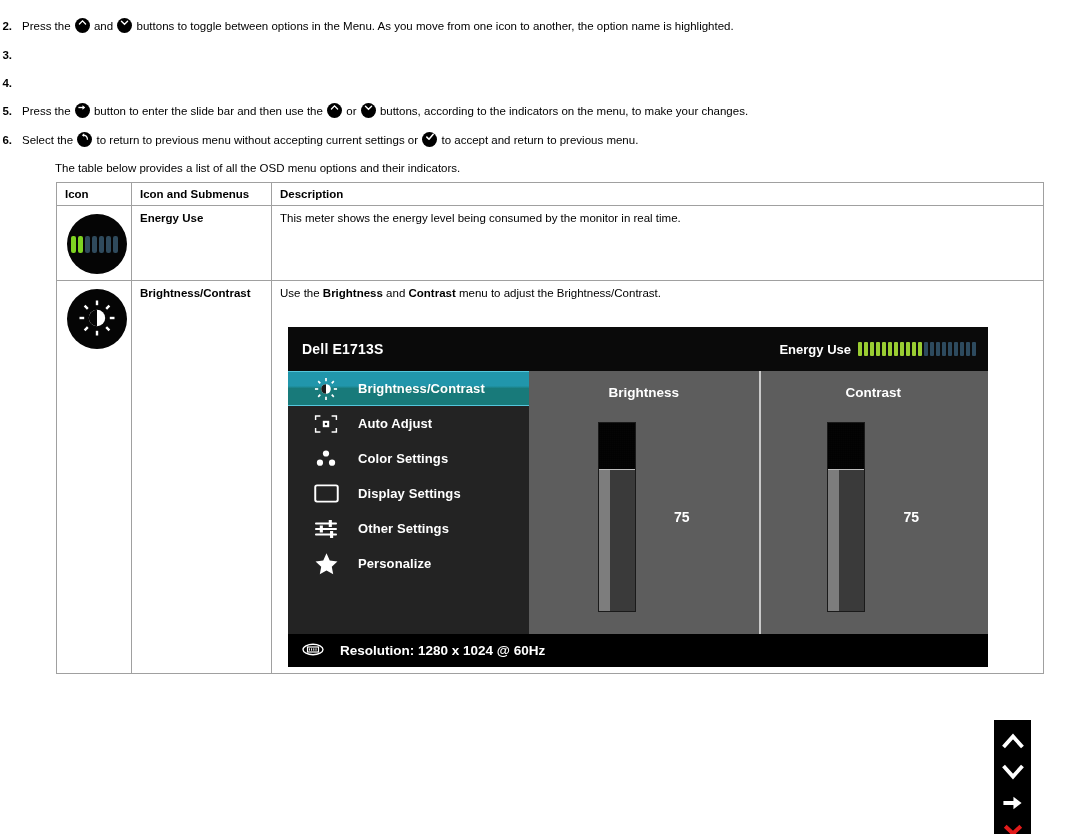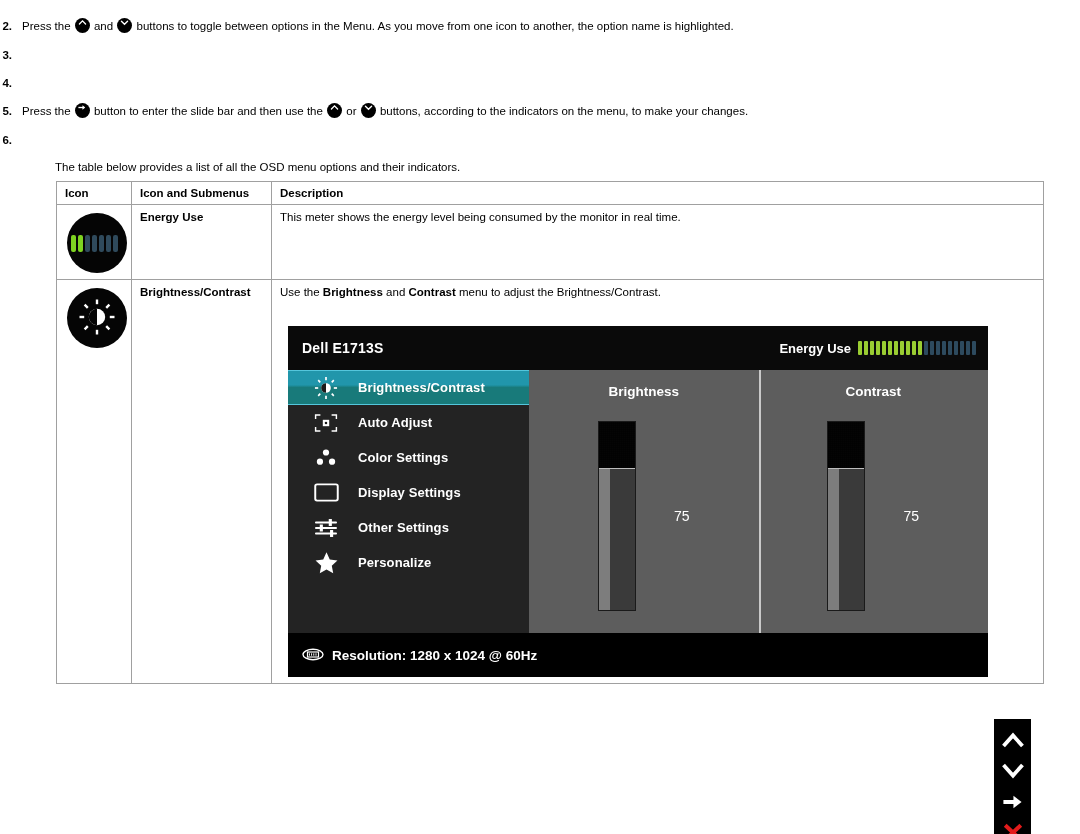--- a/index.html
+++ b/index.html
@@ -244,31 +244,31 @@
     background-blend-mode: multiply;
     border-bottom: 1px solid #bdbdbd;
   }
   .slider-fill {
     flex: 1;
     background: linear-gradient(to right, #7d7d7d 0%, #7d7d7d 30%, #3a3a3a 31%, #3a3a3a 100%);
   }
   .slider-value {
     color: #ffffff;
     font-size: 14px;
-    font-weight: normal;
+    font-weight: bold;
     margin-left: 38px;
   }
 
   .osd-status {
-    height: 44px;
+    height: 33px;
     background: #000;
     display: flex;
     align-items: center;
     padding-left: 14px;
-    gap: 8px;
+    gap: 16px;
   }
   .osd-status-text {
     color: #ffffff;
     font-size: 13.5px;
     font-weight: bold;
   }
 
   
   .osd-nav {
     position: absolute;
@@ -314,20 +314,26 @@
             <path d="M1.5 5 H8" stroke="#fff" stroke-width="1.5"></path>
             <path d="M6 2.6 L9 5 L6 7.4 Z" fill="#fff"></path>
           </svg></span><span> button to enter the slide bar and then use the </span><span class="key"><svg width="9" height="9" viewBox="0 0 10 10">
             <path d="M1.6 6.6 L5 3.2 L8.4 6.6" stroke="#fff" stroke-width="1.5" fill="none" stroke-linecap="round"></path>
           </svg></span><span> or </span><span class="key"><svg width="9" height="9" viewBox="0 0 10 10">
             <path d="M1.6 3.6 L5 7 L8.4 3.6" stroke="#fff" stroke-width="1.5" fill="none" stroke-linecap="round"></path>
           </svg></span><span> buttons, according to the indicators on the menu, to make your changes.</span></div>
     </div>
     <div class="step">
       <div class="step-num">6.</div>
+      <div class="step-text"><span>Select the </span><span class="key"><svg width="10" height="10" viewBox="0 0 11 11">
+            <path d="M8.2 8.4 C8.2 5 6 3.4 3.2 3.4" stroke="#fff" stroke-width="1.4" fill="none"></path>
+            <path d="M4.6 1.4 L2.1 3.5 L4.6 5.4 Z" fill="#fff"></path>
+          </svg></span><span> to return to previous menu without accepting current settings or </span><span class="key"><svg width="10" height="10" viewBox="0 0 11 11">
+            <path d="M2 5.6 L4.4 8 L9 2.6" stroke="#fff" stroke-width="1.7" fill="none" stroke-linecap="round" stroke-linejoin="round"></path>
+          </svg></span><span> to accept and return to previous menu.</span></div>
     </div>
   </div>
 
 <div class="table-intro">The table below provides a list of all the OSD menu options and their indicators.</div>
 
 <div class="osd-stage">
 <table class="osd-table">
   <colgroup>
     <col class="col-icon">
         <col class="col-menu">

